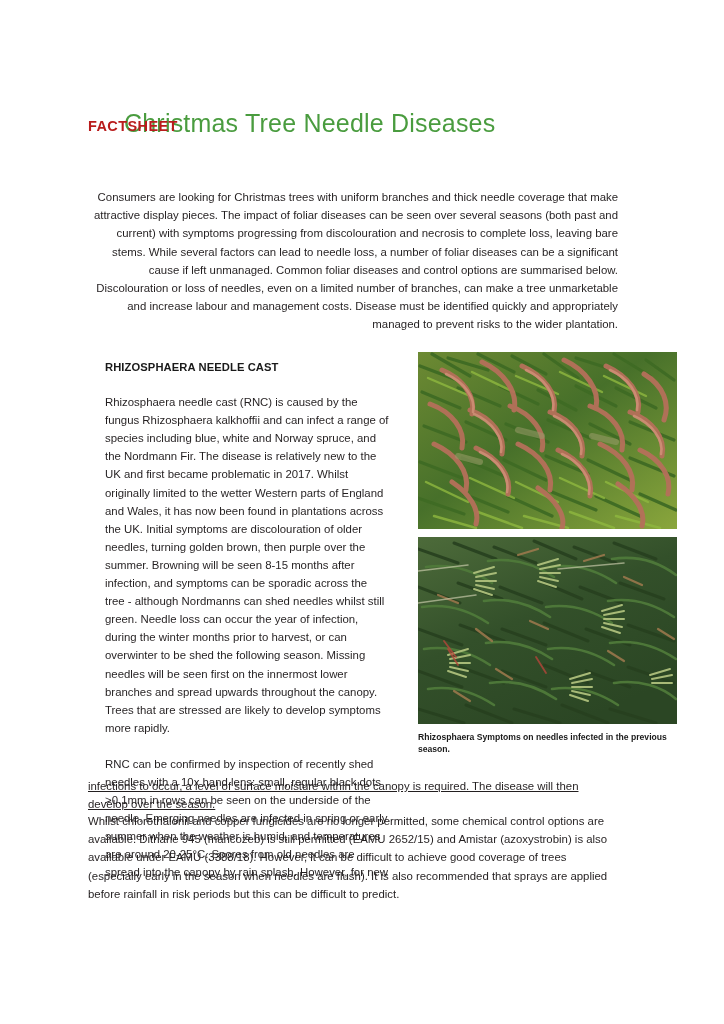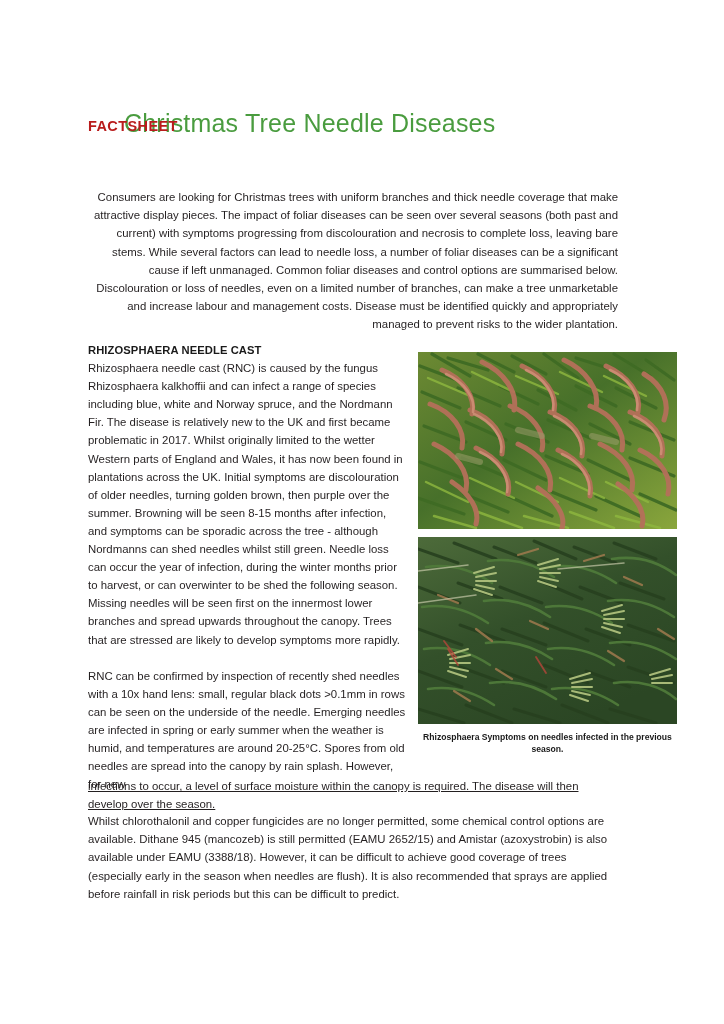--- a/index.html
+++ b/index.html
@@ -66,21 +66,21 @@
 
   .col-left {
     position: absolute;
     left: 88px;
     top: 341px;
     width: 318px;
     font-size: 11.4px;
     line-height: 18.1px;
   }
   .col-left p {
-    margin: 0;
+    margin: 17px;
   }
   .col-left p.gap {
     margin-top: 18px;
   }
   .wide-tail {
     position: absolute;
     left: 88px;
     top: 777px;
     width: 530px;
     font-size: 11.4px;
@@ -117,21 +117,21 @@
     height: 187px;
   }
   .fig-caption {
     position: absolute;
     left: 418px;
     top: 731px;
     width: 259px;
     font-size: 8.6px;
     font-weight: bold;
     line-height: 12.4px;
-    text-align: center;
+    text-align: left;
     color: #1a1a1a;
   }
 
   
   .photo {
     position: absolute;
     inset: 0;
   }
 </style>
 </head>

